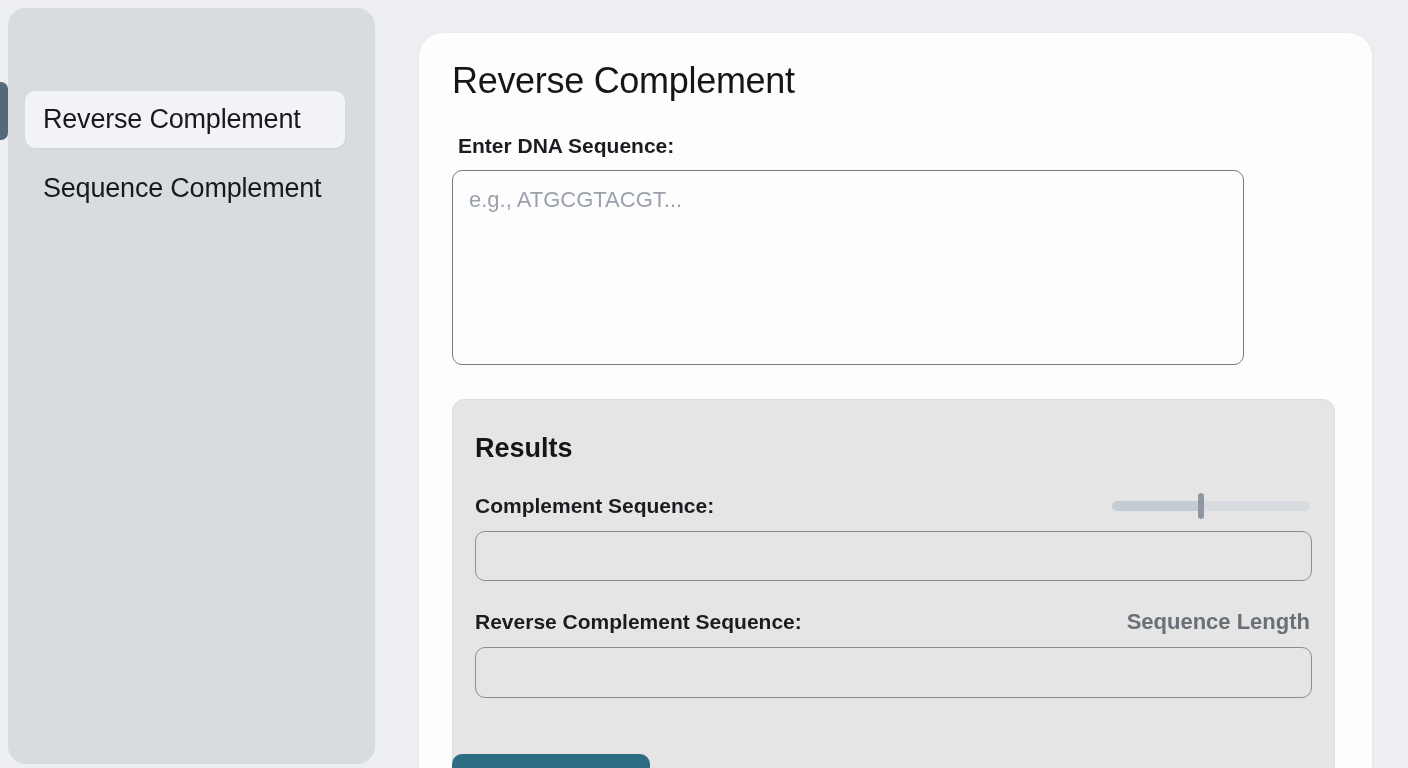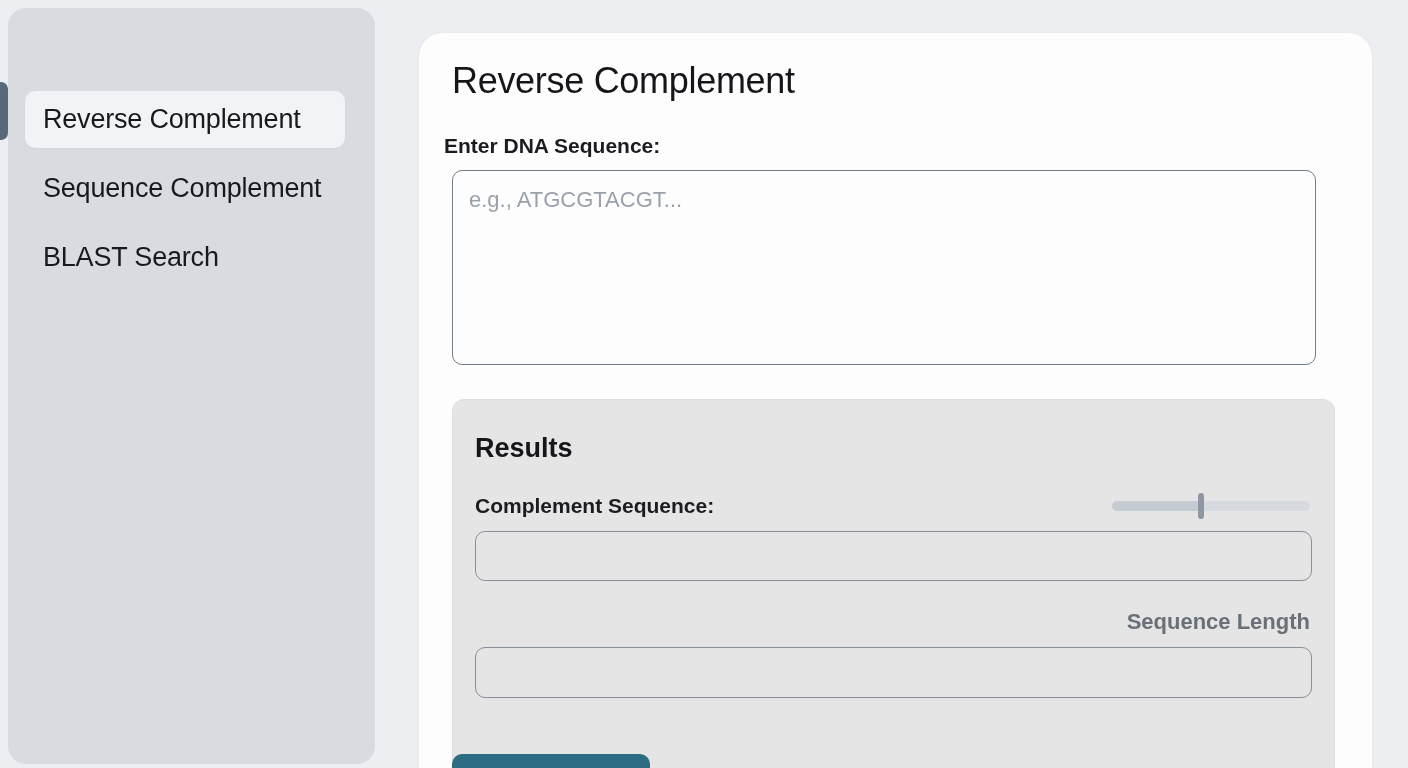--- a/index.html
+++ b/index.html
@@ -63,30 +63,30 @@
     position: absolute;
     left: 33px; top: 27px;
     font-size: 36px;
     font-weight: 500;
     letter-spacing: -0.3px;
     line-height: 42px;
     color: #141619;
   }
   .field-label {
     position: absolute;
-    left: 25px; top: 100px;
+    left: 39px; top: 100px;
     font-size: 21px;
     font-weight: 600;
     line-height: 26px;
     color: #1a1c1f;
   }
   .dna-textarea {
     position: absolute;
     left: 33px; top: 137px;
-    width: 864px; height: 195px;
+    width: 792px; height: 195px;
     border: 1.5px solid #737d88;
     border-radius: 10px;
     background: transparent;
     resize: none;
     padding: 16px;
     font-family: "Liberation Sans", sans-serif;
     font-size: 22px;
     color: #17191c;
     outline: none;
   }
@@ -185,23 +185,20 @@
 <body>
 
 <nav class="sidebar">
   <ul class="nav-list">
     <li class="nav-item active">
       <span>Reverse Complement</span>
     </li>
     <li class="nav-item">
       <span>Sequence Complement</span>
     </li>
-    <li class="nav-item">
-      <span>BLAST Search</span>
-    </li>
   </ul>
 </nav>
 <div class="active-indicator"></div>
 
 <main class="main-card">
   <h1 class="page-title">Reverse Complement</h1>
 
   <label class="field-label">Enter DNA Sequence:</label>
 
   <textarea class="dna-textarea" placeholder="e.g., ATGCGTACGT..." style=""></textarea>
@@ -211,20 +208,21 @@
 
     <label class="result-label row1-label">Complement Sequence:</label>
 
     <div class="slider">
       <div class="slider-fill" style="width: 45%;"></div>
       <div class="slider-handle" style="left: 45%;"></div>
     </div>
 
     <input class="result-field field1" type="text" readonly="" value="" style="">
 
+    <label class="result-label row2-label">Reverse Complement Sequence:</label>
 
     <span class="muted-label">Sequence Length</span>
 
     <input class="result-field field2" type="text" readonly="" value="" style="">
   </section>
 
   <button class="action-button"></button>
 </main>
 
 </body></html>

